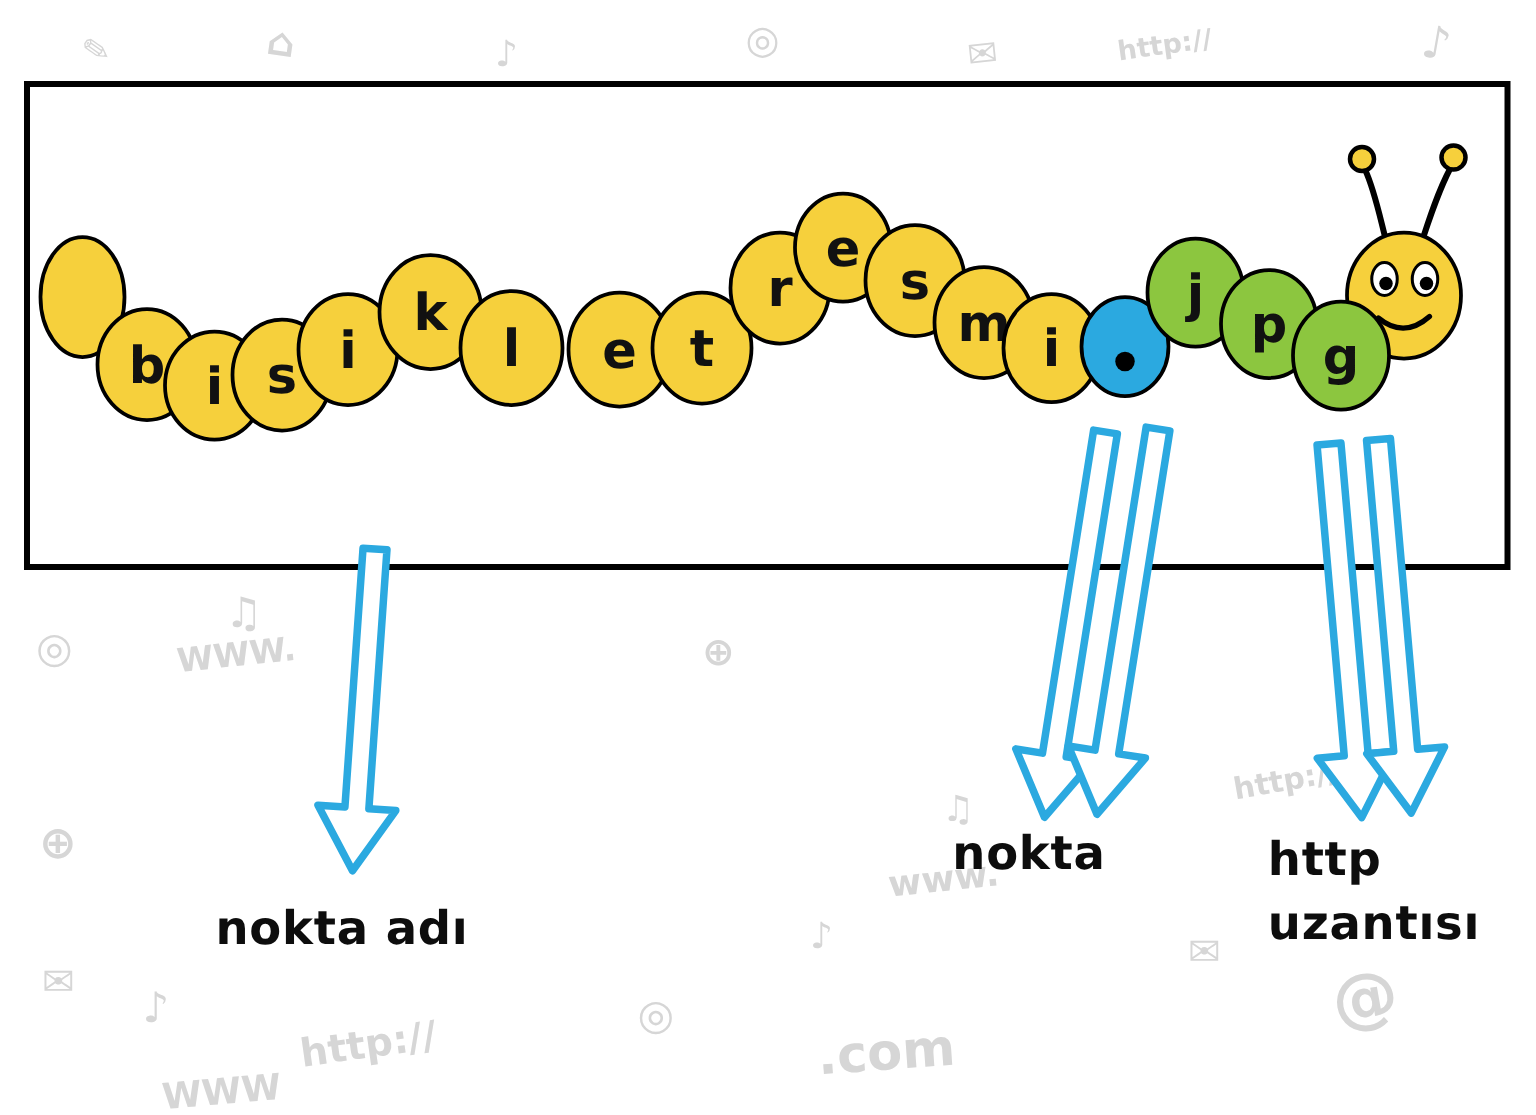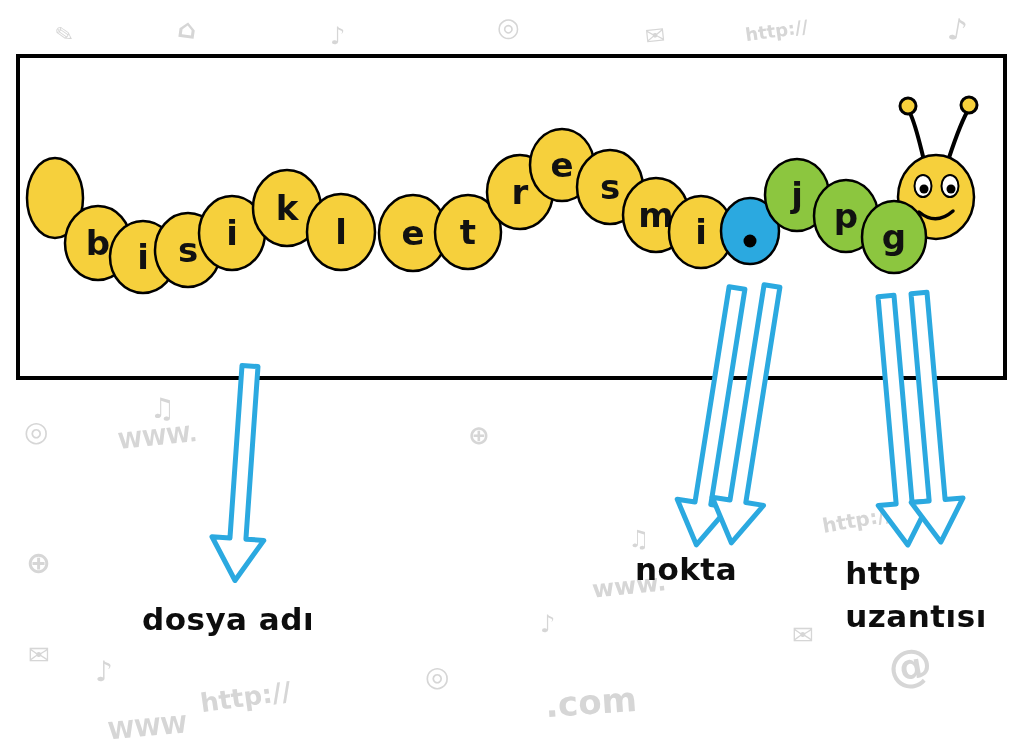--- a/index.html
+++ b/index.html
@@ -163,16 +163,16 @@
     </g>
     <g transform="translate(886,296) rotate(-5)">
       <path class="arrow" d="M -8 0 L 8 0 L 8 208 L 26 208 L 0 250 L -26 208 L -8 208 Z"></path>
     </g>
     <g transform="translate(919,293) rotate(-5)">
       <path class="arrow" d="M -8 0 L 8 0 L 8 208 L 26 208 L 0 250 L -26 208 L -8 208 Z"></path>
     </g>
   </g>
 </svg>
 
-<div class="label" style="left:228px; top:598px;">dosya adı</div>
+<div class="label" style="left:228px; top:598px;">nokta adı</div>
 <div class="label" style="left:686px; top:548px;">nokta</div>
 <div class="label" style="left:916px; top:552px;">http
 uzantısı</div>
 
 </body></html>

